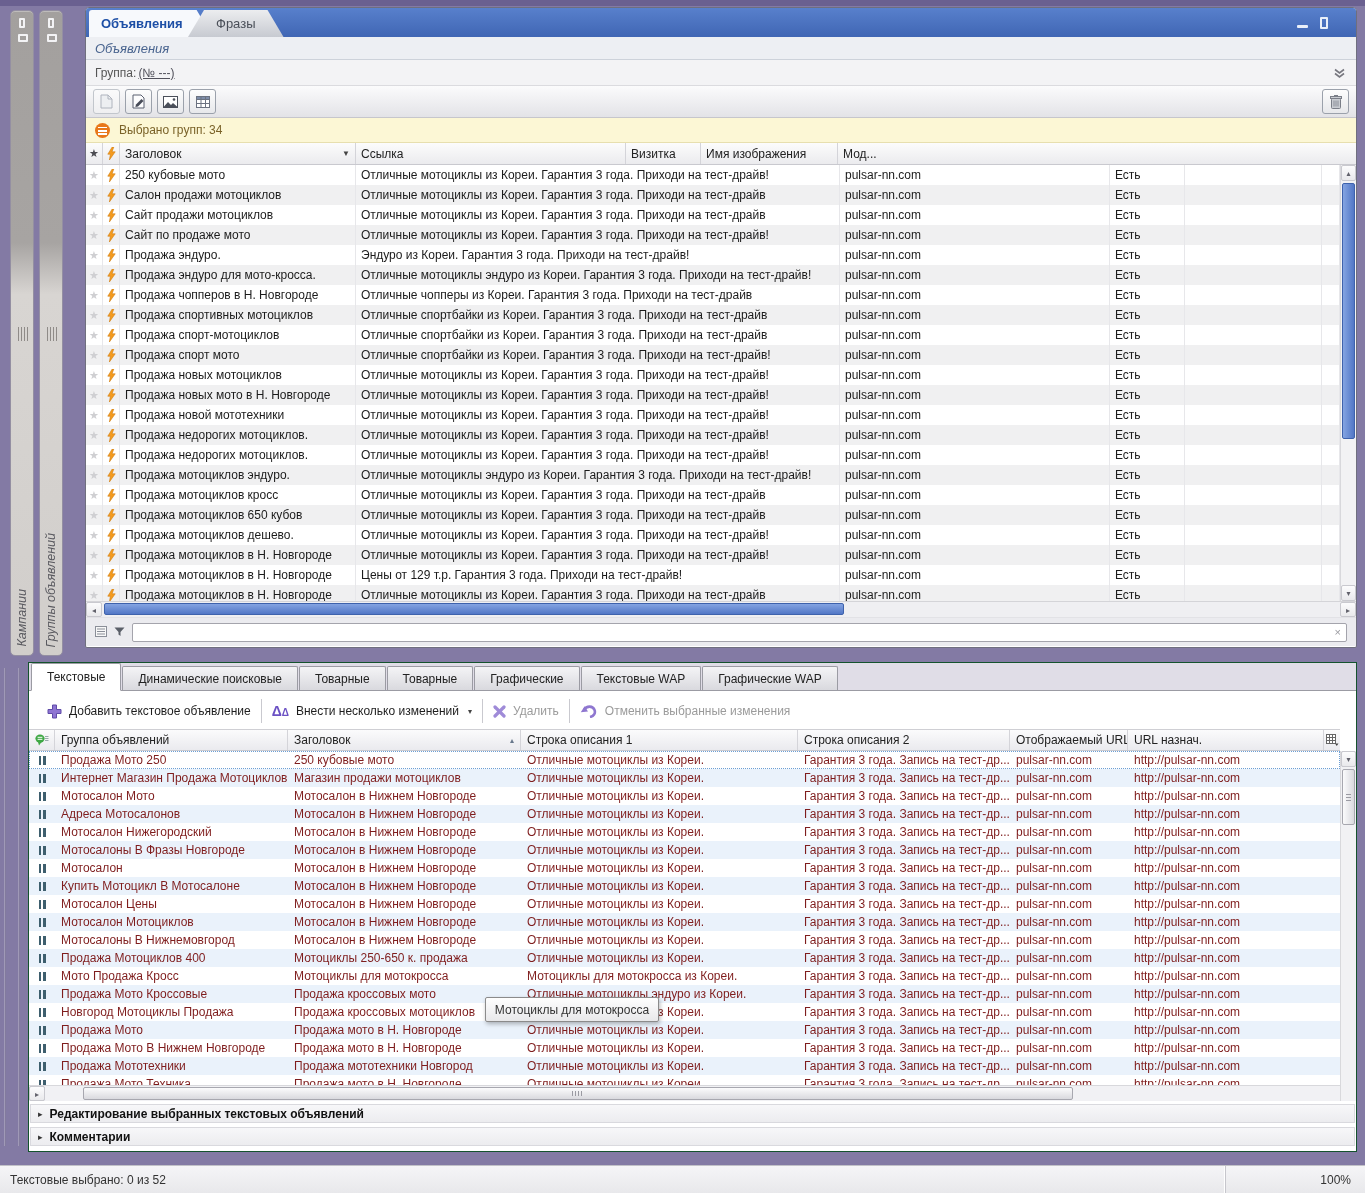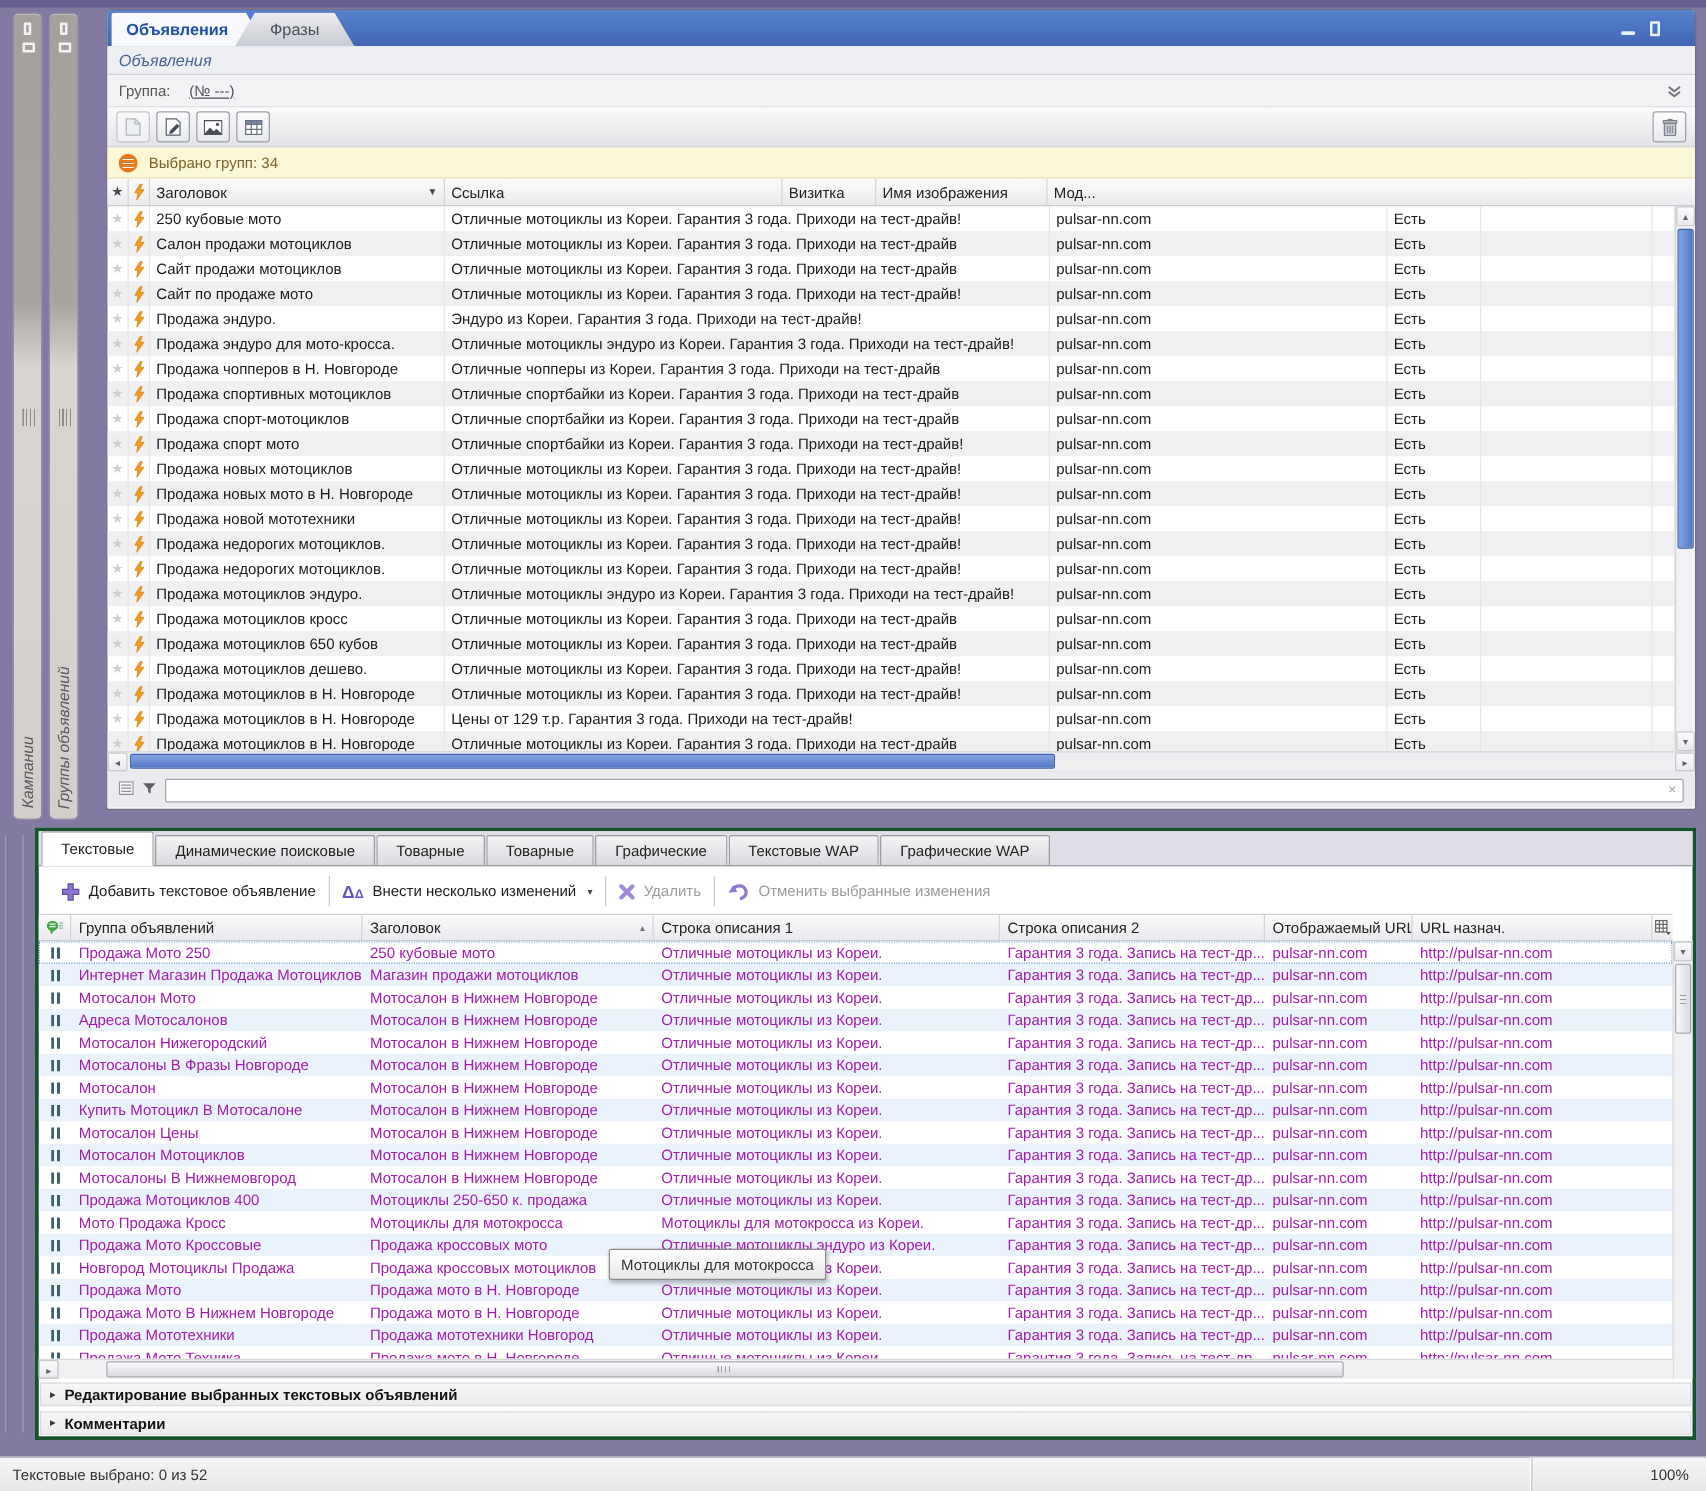--- a/index.html
+++ b/index.html
@@ -24,21 +24,21 @@
   .top-panel{position:absolute;left:85px;top:7px;width:1272px;height:641px;background:#fff;border:1px solid #6f6f7e;border-radius:4px 4px 2px 2px}
   .tabstrip{position:absolute;left:0;top:0;right:0;height:29px;background:linear-gradient(#5880CC,#4066B4);border-radius:3px 3px 0 0}
   .tab{position:absolute;top:2px;height:27px;line-height:27px;font-size:13px;white-space:nowrap}
   .tab-ads{left:3px;padding:0 30px 0 12px;background:#F7F9FC;color:#1D4FA6;font-weight:bold;clip-path:polygon(0 0,calc(100% - 16px) 0,100% 100%,0 100%);border-radius:3px 0 0 0}
   .tab-phrases{left:102px;padding:0 28px;background:linear-gradient(#ECEDEF,#C7CAD1);color:#4A4F58;clip-path:polygon(16px 0,calc(100% - 16px) 0,100% 100%,0 100%)}
   .win-controls{position:absolute;right:28px;top:9px;display:flex;align-items:center;gap:12px}
   .min-ic{width:11px;height:3px;background:#E9EFF9;border-radius:1px;margin-top:6px}
   .restore-ic{width:8px;height:12px;border:2px solid #E9EFF9;border-radius:1px}
 
   .subtitle-row{position:absolute;left:0;top:29px;right:0;height:23px;line-height:23px;background:#EDEFF3;border-bottom:1px solid #CDD2DA;color:#49648F;font-style:italic;font-size:13px;padding-left:9px}
-  .group-row{position:absolute;left:0;top:52px;right:0;height:26px;background:#F3F3F5;border-bottom:1px solid #DBDBDF;font-size:12px;color:#555;display:flex;align-items:center;padding-left:9px;gap:15px}
+  .group-row{position:absolute;left:0;top:52px;right:0;height:26px;background:#F3F3F5;border-bottom:1px solid #DBDBDF;font-size:12px;color:#555;display:flex;align-items:center;padding-left:9px;gap:2px}
   .group-link{color:#52525c;text-decoration:underline;cursor:pointer}
   .group-collapse{position:absolute;right:10px;top:8px}
 
   .toolbar{position:absolute;left:0;top:78px;right:0;height:32px;background:linear-gradient(#FBFBFC,#E3E3E7);border-bottom:1px solid #C6C6CC;display:flex;align-items:center;padding:0 7px;gap:5px}
   .tbtn{width:27px;height:25px;border:1px solid #9BA1AB;border-radius:3px;background:linear-gradient(#FDFDFD,#E7E8EB);display:flex;align-items:center;justify-content:center}
   .tbtn.disabled{border-color:#C2C6CC;background:linear-gradient(#FAFAFB,#EFEFF1)}
   .tbtn.right{margin-left:auto}
 
   .infobar{position:absolute;left:0;top:110px;right:0;height:25px;background:#FCF7D5;border-bottom:1px solid #E7DFAF;display:flex;align-items:center;font-size:12px;color:#7A6228;padding-left:9px;gap:9px}
   .menu-circle{width:15px;height:15px;border-radius:50%;background:#E8781A;position:relative;flex:0 0 auto}
@@ -66,42 +66,42 @@
   .vthumb-blue{position:absolute;left:1px;right:1px;top:18px;height:256px;background:linear-gradient(to right,#84A4E2,#5277C6);border:1px solid #3E62AC;border-radius:2px}
   .hscroll{position:absolute;left:0;top:593px;right:0;height:17px;background:#EFEFF2;border-top:1px solid #D4D4D8;border-bottom:1px solid #E2E2E6}
   .harrow{position:absolute;top:0;bottom:0;width:16px;text-align:center;line-height:15px;font-size:8px;color:#61616b;background:linear-gradient(#FCFCFD,#E9E9EC);border:1px solid #C9C9CF;border-radius:2px}
   .hscroll .left{left:0}.hscroll .right{right:0}
   .hthumb-blue{position:absolute;left:18px;top:1px;bottom:2px;width:740px;background:linear-gradient(#84A4E2,#5277C6);border:1px solid #3E62AC;border-radius:2px}
 
   .filter-row{position:absolute;left:0;top:610px;right:0;height:28px;background:#EBEBEF;display:flex;align-items:center;padding:0 9px;gap:7px}
   .filter-input{flex:1;height:19px;background:#fff;border:1px solid #A4A4AC;border-radius:2px;display:flex;align-items:center;justify-content:flex-end;padding:0 5px;color:#9a9aa0;font-size:11px}
 
   
-  .bottom-panel{position:absolute;left:28px;top:662px;width:1329px;height:490px;background:#fff;border:3px solid #14532d}
+  .bottom-panel{position:absolute;left:28px;top:662px;width:1329px;height:490px;background:#fff;border:1px solid #14532d}
   .btabs{position:absolute;left:0;top:0;right:0;height:28px;background:#E0DDE7;border-bottom:1px solid #9B9BA3;display:flex;align-items:flex-end;padding-left:2px}
   .btab{height:24px;line-height:24px;padding:0 15px;border:1px solid #9B9BA3;border-bottom:none;background:linear-gradient(#F4F4F6,#D9D9DE);font-size:12px;color:#222;border-radius:2px 2px 0 0;margin-right:1px;white-space:nowrap}
   .btab.active{background:#fff;height:28px;line-height:26px;position:relative;z-index:2;border-bottom:1px solid #fff;margin-bottom:-1px}
 
   .btoolbar{position:absolute;left:2px;top:32px;right:20px;height:32px;display:flex;align-items:center;font-size:12px;color:#1e1e1e;padding-left:6px}
   .bt-item{display:flex;align-items:center;gap:7px;padding:0 10px;white-space:nowrap}
   .bt-item.disabled{color:#9B9B9B}
   .vsep{width:1px;height:24px;background:#C9C9CF;box-shadow:1px 0 0 #fff}
   .delta-ic{color:#6B51C4;font-weight:bold;font-size:14px;line-height:1}
   .delta-ic small{font-size:10px}
   .dd-arrow{font-size:8px;color:#444;margin-left:2px}
 
   .bhead{position:absolute;left:0;top:66px;right:16px;height:22px;display:flex;background:linear-gradient(#FBFBFC,#EAEAEE);border-top:1px solid #CFCFD4;border-bottom:1px solid #C9C9CF;font-size:12px;color:#222}
   .bh{border-right:1px solid #D4D4D9;display:flex;align-items:center;padding:0 6px;height:100%;white-space:nowrap;overflow:hidden}
   .bicon{width:26px;justify-content:center;padding:0}
   .bgroup{width:233px}.btitle{width:233px}.bd1{width:277px}.bd2{width:212px}.burl{width:118px}.bdest{flex:1}
   .bcorner{width:16px;border-right:none;justify-content:center;padding:0}
   .sort-asc{margin-left:auto;font-size:8px;color:#68788c}
 
   .bbody{position:absolute;left:0;top:88px;right:16px;height:334px;overflow:hidden}
-  .brow{display:flex;height:18px;line-height:18px;font-size:12px;color:#a21caf}
+  .brow{display:flex;height:18px;line-height:18px;font-size:12px;color:#7f1d1d}
   .brow.alt{background:#EAF2FB}
   .brow.sel{background:#FFFFFF;outline:1px dotted #6D9FD4;outline-offset:-1px}
   .bcell{padding:0 6px;white-space:nowrap;overflow:hidden;height:100%}
   .bcell.bicon{display:flex;align-items:center;justify-content:center;padding:0}
   .pause-ic{width:7px;height:9px;background:linear-gradient(to right,#3E5F6E 0 2.5px,transparent 2.5px 4.5px,#3E5F6E 4.5px 7px)}
 
   .bvscroll{position:absolute;right:0;top:88px;width:16px;height:350px;background:#F1F1F4;border-left:1px solid #D8D8DC}
   .bvthumb{position:absolute;left:1px;right:1px;top:18px;height:56px;background:linear-gradient(to right,#FBFBFC,#D9D9DE);border:1px solid #A7A7AF;border-radius:2px}
   .bvthumb::after{content:"";position:absolute;left:3px;right:3px;top:24px;height:8px;background:repeating-linear-gradient(to bottom,#9a9aa2 0 1px,transparent 1px 3px)}
   .bhscroll{position:absolute;left:0;top:422px;right:16px;height:16px;background:#F1F1F4;border-top:1px solid #D8D8DC}

